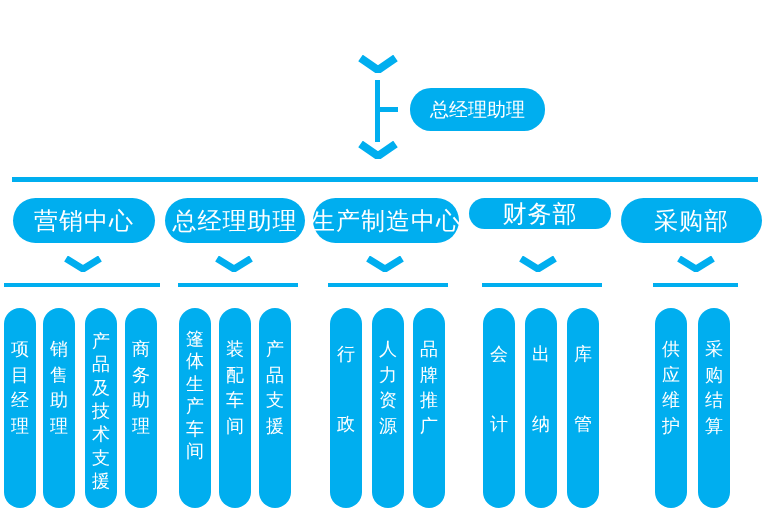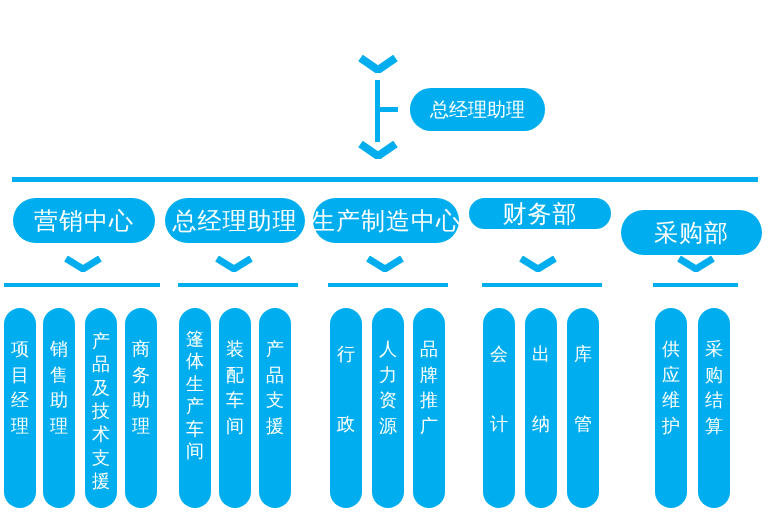--- a/index.html
+++ b/index.html
@@ -169,21 +169,21 @@
           <span>出</span>
           <span>纳</span>
         </div>
       </div>
       <div class="pill leaf" style="left: 567px; top: 308px; width: 32px; height: 200px;">
         <div class="vtext" style="top: 37px; height: 88px;">
           <span>库</span>
           <span>管</span>
         </div>
       </div>
-      <div class="pill dept" style="left: 621px; top: 198px; width: 141px; height: 45px; margin-top: 12px;">采购部</div>
+      <div class="pill dept" style="left: 621px; top: 198px; width: 141px; height: 45px;">采购部</div>
       <svg class="chev" width="40" height="16" viewBox="0 0 40 16" style="left: 676px; top: 256px;">
         <path d="M3,2.5 L20,13 L37,2.5" stroke-width="7"></path>
       </svg>
       <div class="hline" style="left: 653px; top: 283px; width: 85px; height: 4px;"></div>
       <div class="pill leaf" style="left: 655px; top: 308px; width: 32px; height: 200px;">
         <div class="vtext" style="top: 32px; height: 95px;">
           <span>供</span>
           <span>应</span>
           <span>维</span>
           <span>护</span>

